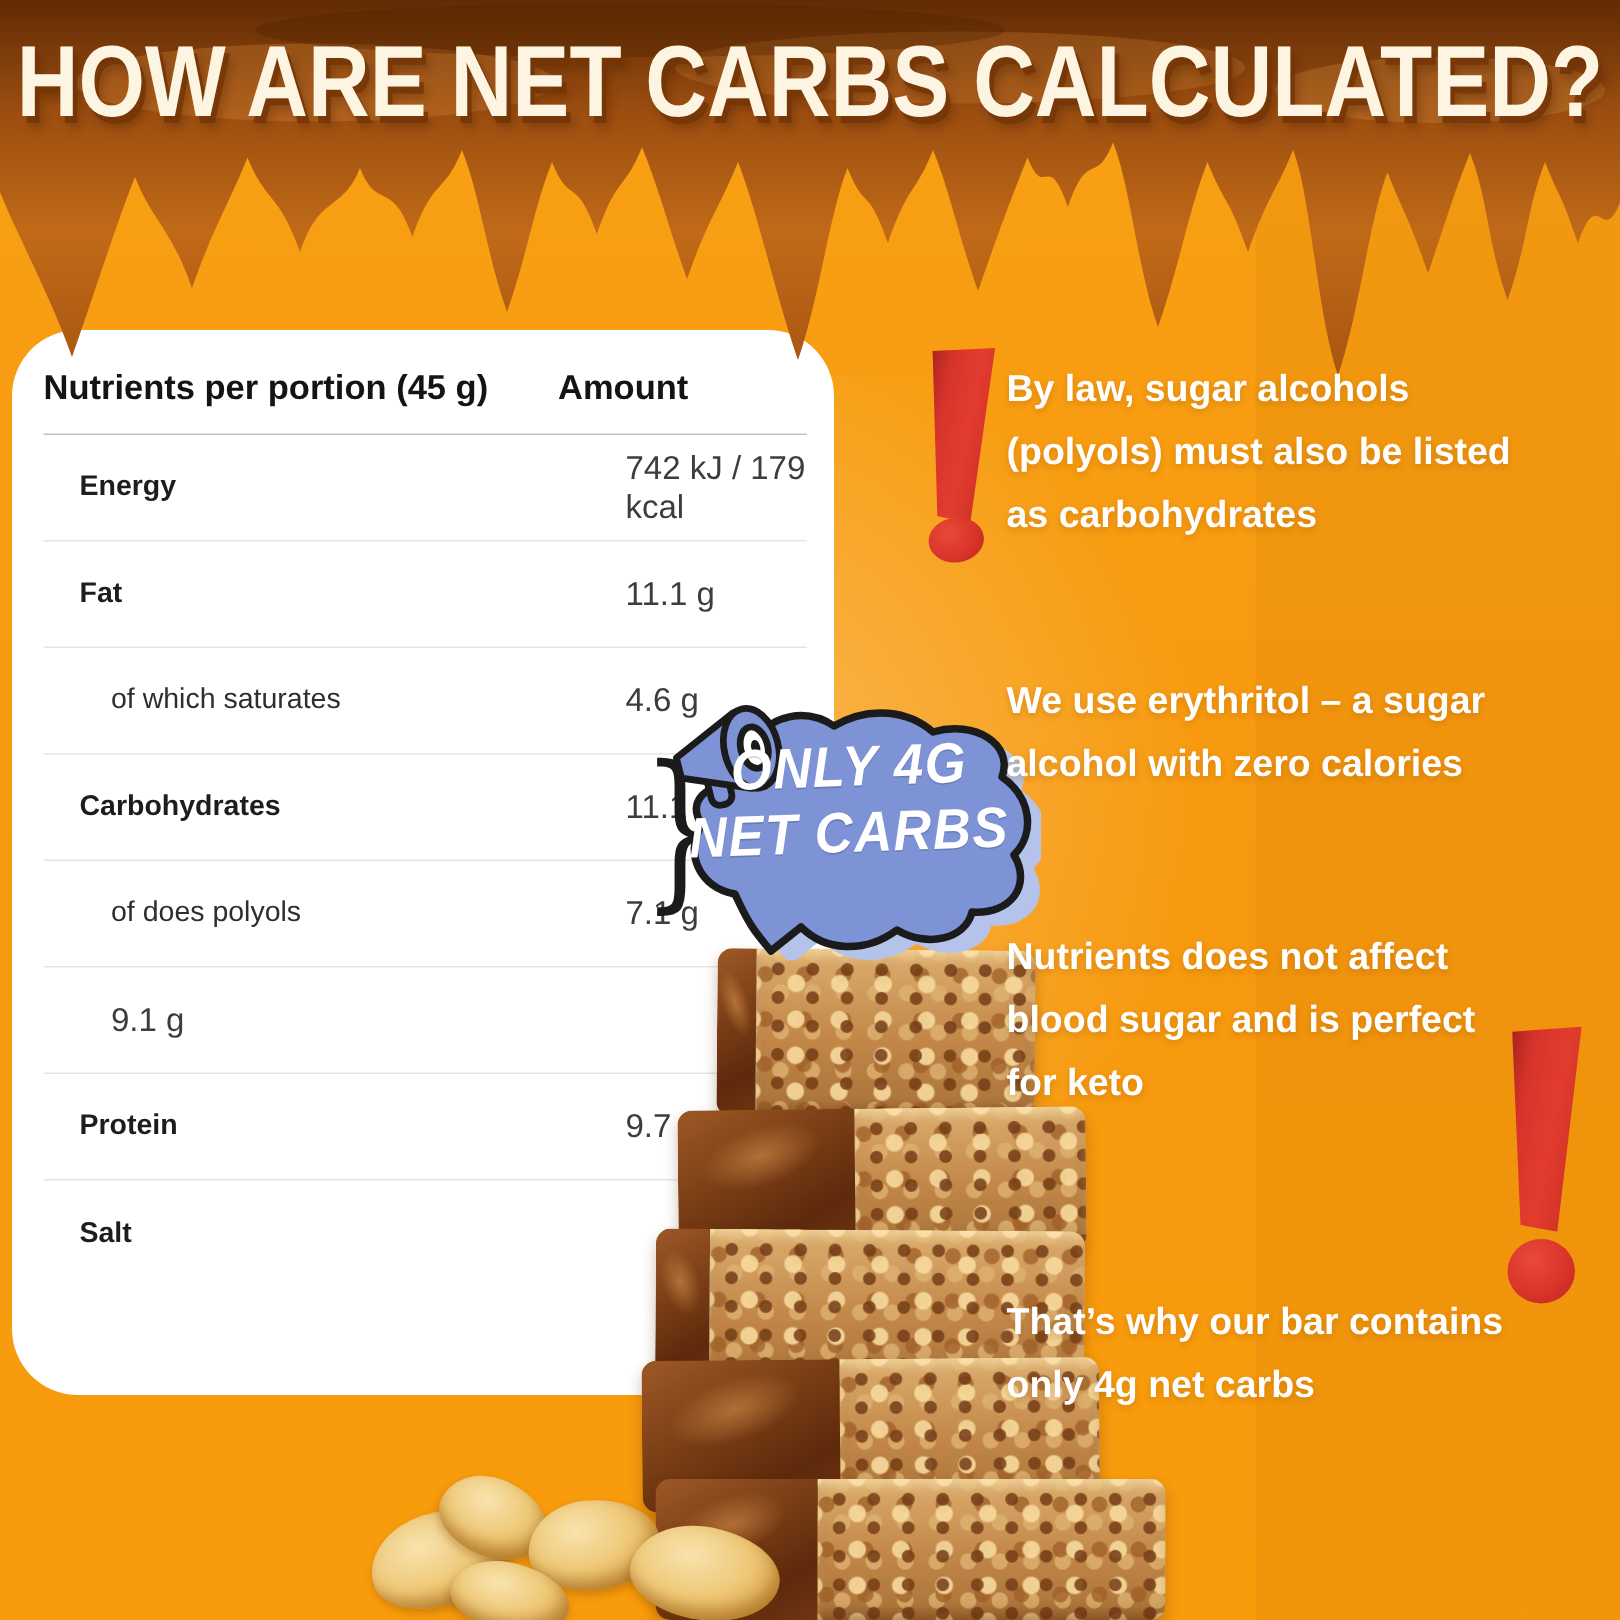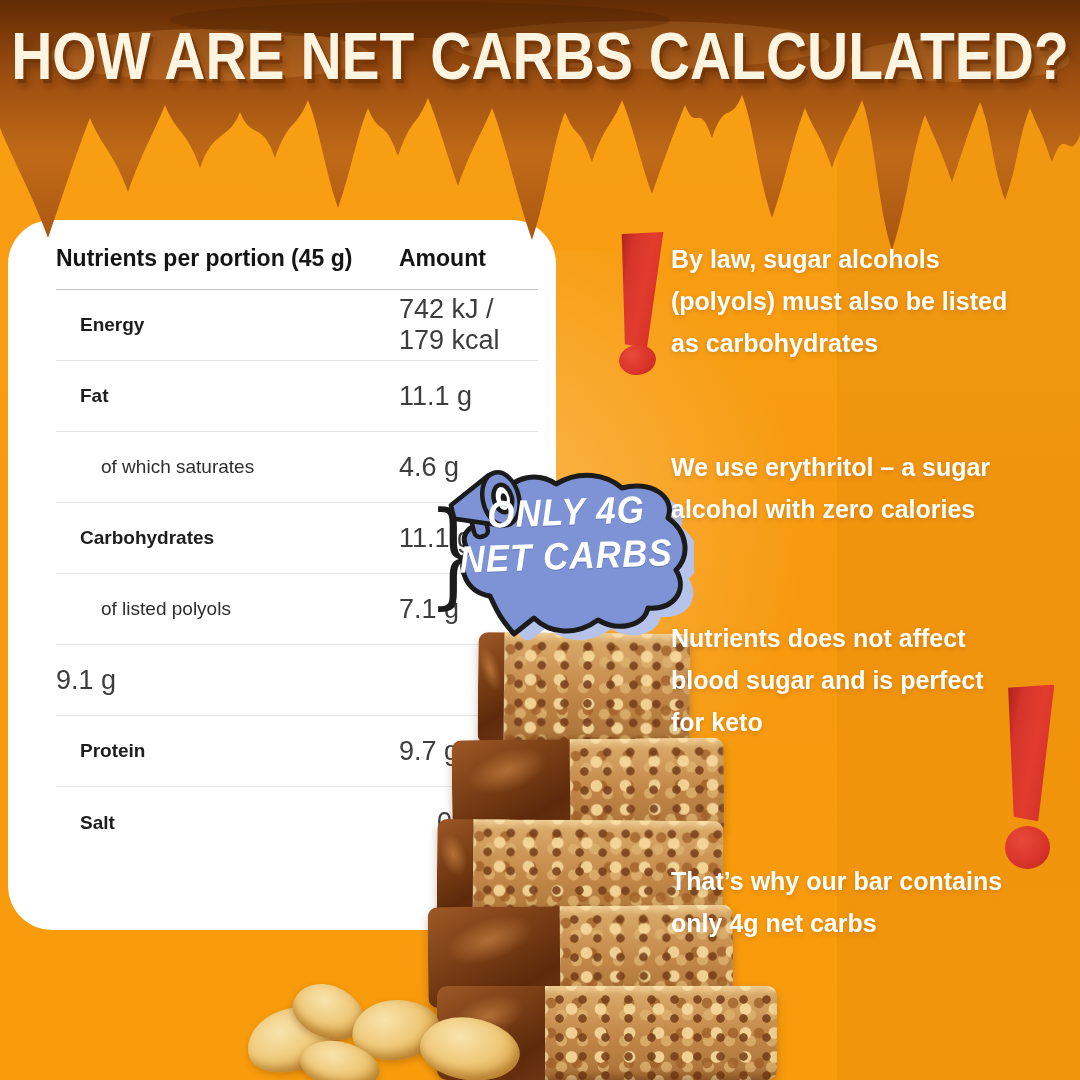--- a/index.html
+++ b/index.html
@@ -24,31 +24,31 @@
     position:absolute; left:0; top:16px; width:1080px; z-index:4; text-align:center;
     font-size:57px; font-weight:bold; letter-spacing:0px; color:#fdf4e2;
     transform:scaleY(1.18); transform-origin:center top;
     text-shadow:3px 4px 0 rgba(116,53,6,0.85), 5px 7px 6px rgba(80,35,0,0.35);
     white-space:nowrap;
   }
 
   
   .card {
     position:absolute; left:8px; top:220px; width:548px; height:710px; z-index:2;
-    background:#ffffff; border-radius:44px; padding:8px 18px 0 48px;
+    background:#ffffff; border-radius:44px; padding:8px 18px 0 21px;
   }
   .t-head { display:grid; grid-template-columns:343px 1fr; align-items:center;
     height:62px; border-bottom:1px solid #c3c3c3; }
   .t-head span { font-size:23px; font-weight:bold; color:#141414; }
   .t-row { display:grid; grid-template-columns:343px 1fr; align-items:center;
     height:71px; border-bottom:1px solid #e6e6e6; }
   .t-row:last-child { border-bottom:none;gap:38px; }
   .t-row .lbl { font-size:19px; color:#1d1d1d; font-weight:bold;margin-left:24px; }
   .t-row.sub .lbl { font-weight:normal; color:#2e2e2e; padding-left:21px; }
-  .t-row .val { font-size:27px; color:#3d3d3d; font-weight:normal; }
+  .t-row .val { font-size:22px; color:#3d3d3d; font-weight:normal;margin-left:45px; }
 
   
   .brace { position:absolute; left:428px; top:496px; z-index:5; color:#1b1b1b;
     font-family:"DejaVu Serif", serif; font-size:112px; line-height:1;
     transform:scale(0.72,1.02); transform-origin:left top; font-weight:normal; }
 
   
   .badge { position:absolute; left:438px; top:462px; width:256px; height:178px; z-index:6; }
   .badge svg { position:absolute; left:0; top:0; }
   .badge-line { position:absolute; width:100%; text-align:center; color:#ffffff;
@@ -171,21 +171,21 @@
     </div>
     <div class="t-row sub">
       <span class="lbl">of which saturates</span>
       <span class="val">4.6 g</span>
     </div>
     <div class="t-row">
       <span class="lbl">Carbohydrates</span>
       <span class="val">11.1 g</span>
     </div>
     <div class="t-row sub">
-      <span class="lbl">of listed polyols</span>
+      <span class="lbl">of does polyols</span>
       <span class="val">7.1 g</span>
     </div>
     <div class="t-row">
       <span class="val">9.1 g</span>
     </div>
     <div class="t-row">
       <span class="lbl">Protein</span>
       <span class="val">9.7 g</span>
     </div>
     <div class="t-row">

